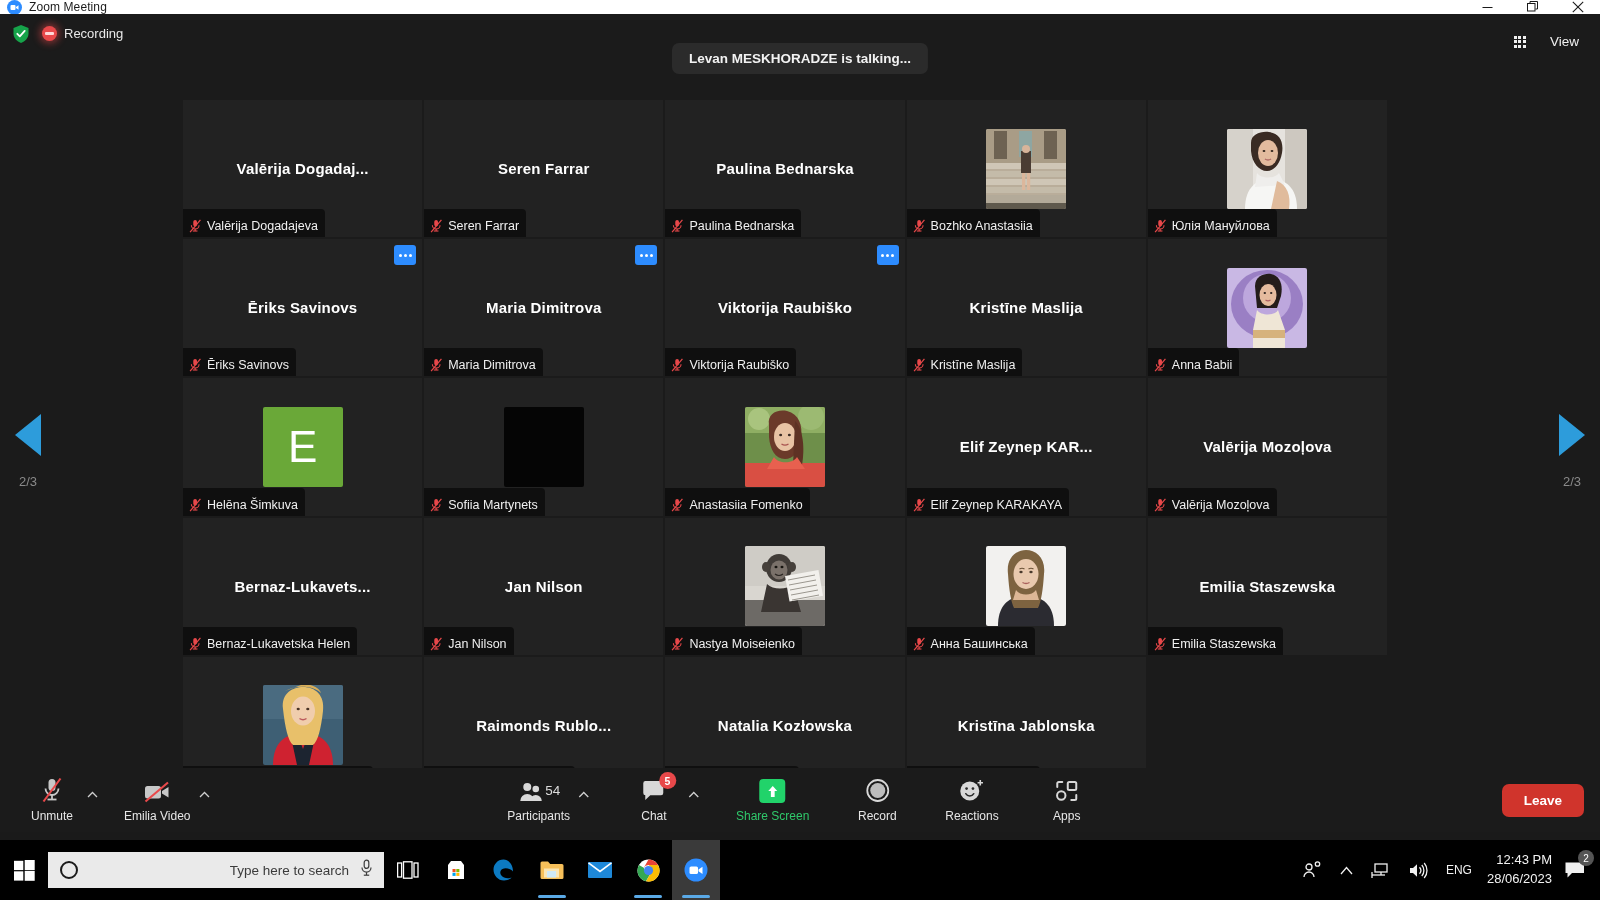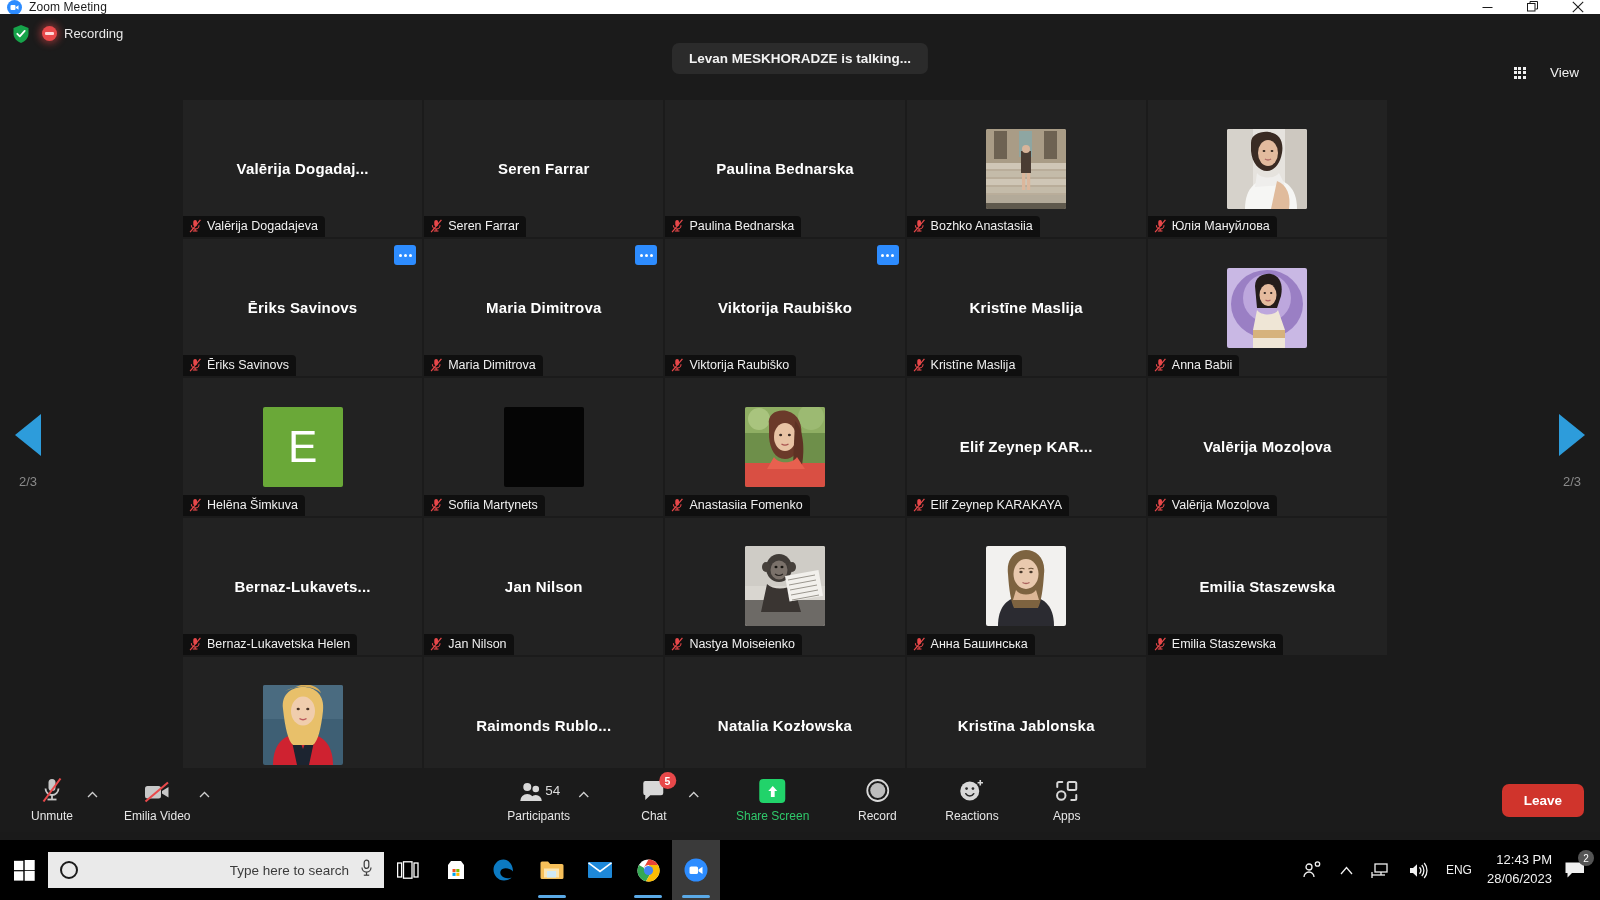--- a/index.html
+++ b/index.html
@@ -68,21 +68,21 @@
     position: absolute; left: 50%; transform: translateX(-50%);
     top: 29px;
     background: #2b2b2b;
     border-radius: 7px;
     padding: 8px 17px;
     font-size: 13.5px; font-weight: bold; color: #f2f2f2;
     white-space: nowrap;
   }
 
   .view-btn {
-    position: absolute; right: 12px; top: 46px;
+    position: absolute; right: 12px; top: 15px;
     display: flex; align-items: center; gap: 24px;
     padding: 5px 9px; border-radius: 6px;
     color: #f0f0f0; font-size: 13.5px;
     background: transparent;
   }
   .grid-icon { display: grid; grid-template-columns: repeat(3, 3px); gap: 1.5px; }
   .grid-icon i { width: 3px; height: 3px; background: #f0f0f0; display:block; }
 
   
   .nav {
@@ -132,21 +132,21 @@
     width: 80px; height: 80px;
     display: flex; align-items: center; justify-content: center;
     font-size: 44px; color: #ffffff; font-weight: 400;
   }
   .avatar-black { width: 80px; height: 80px; background: #050505; }
 
   .name-tag {
     position: absolute; left: 0; bottom: 0;
     display: flex; align-items: center; gap: 5px;
     background: rgba(0,0,0,.55);
-    padding: 3px 7px 4px 6px;
+    padding: 10px 7px 4px 6px;
     border-radius: 0 4px 0 0;
     max-width: 100%;
   }
   .name-tag .label {
     font-size: 12.5px; color: #f0f0f0; white-space: nowrap;
   }
   .mic-muted { width: 13px; height: 14px; flex: 0 0 auto; }
 
   .more-btn {
     position: absolute; right: 6px; top: 6px;

